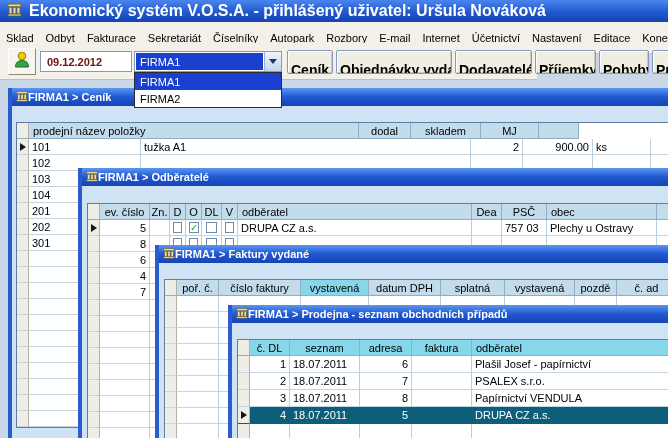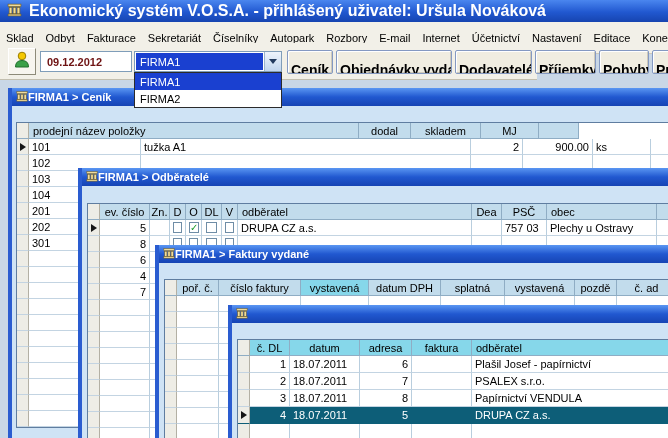--- a/index.html
+++ b/index.html
@@ -716,26 +716,27 @@
 
   <div class="window" id="win4">
     <div class="win-title">
       <span><svg width="12" height="12" viewBox="0 0 14 14">
             <rect x="1" y="2" width="12" height="2.2" fill="#f0dc9a" stroke="#7a6018" stroke-width="0.6"></rect>
             <rect x="2" y="5" width="2.6" height="6" fill="#f0dc9a" stroke="#7a6018" stroke-width="0.6"></rect>
             <rect x="5.7" y="5" width="2.6" height="6" fill="#f0dc9a" stroke="#7a6018" stroke-width="0.6"></rect>
             <rect x="9.4" y="5" width="2.6" height="6" fill="#f0dc9a" stroke="#7a6018" stroke-width="0.6"></rect>
             <rect x="1" y="11.3" width="12" height="1.7" fill="#f0dc9a" stroke="#7a6018" stroke-width="0.6"></rect>
           </svg></span>
+      <span>FIRMA1 &gt; Prodejna - seznam obchodních případů</span>
     </div>
     <div class="grid" style="left:5px;top:34px;width:446px">
       <div class="grow ghead">
         <span class="gcell cw12 sel"></span>
         <span class="gcell cw40 hl">č. DL</span>
-        <span class="gcell cw70 hl">datum</span>
+        <span class="gcell cw70 hl">seznam</span>
         <span class="gcell cw52 hl">adresa</span>
         <span class="gcell cw60 hl">faktura</span>
         <span class="gcell cw210 hl left">odběratel</span>
       </div>
       <div class="grow w4row">
         <span class="gcell cw12 sel"></span>
         <span class="gcell cw40 r">1</span>
         <span class="gcell cw70">18.07.2011</span>
         <span class="gcell cw52 r">6</span>
         <span class="gcell cw60"></span>

